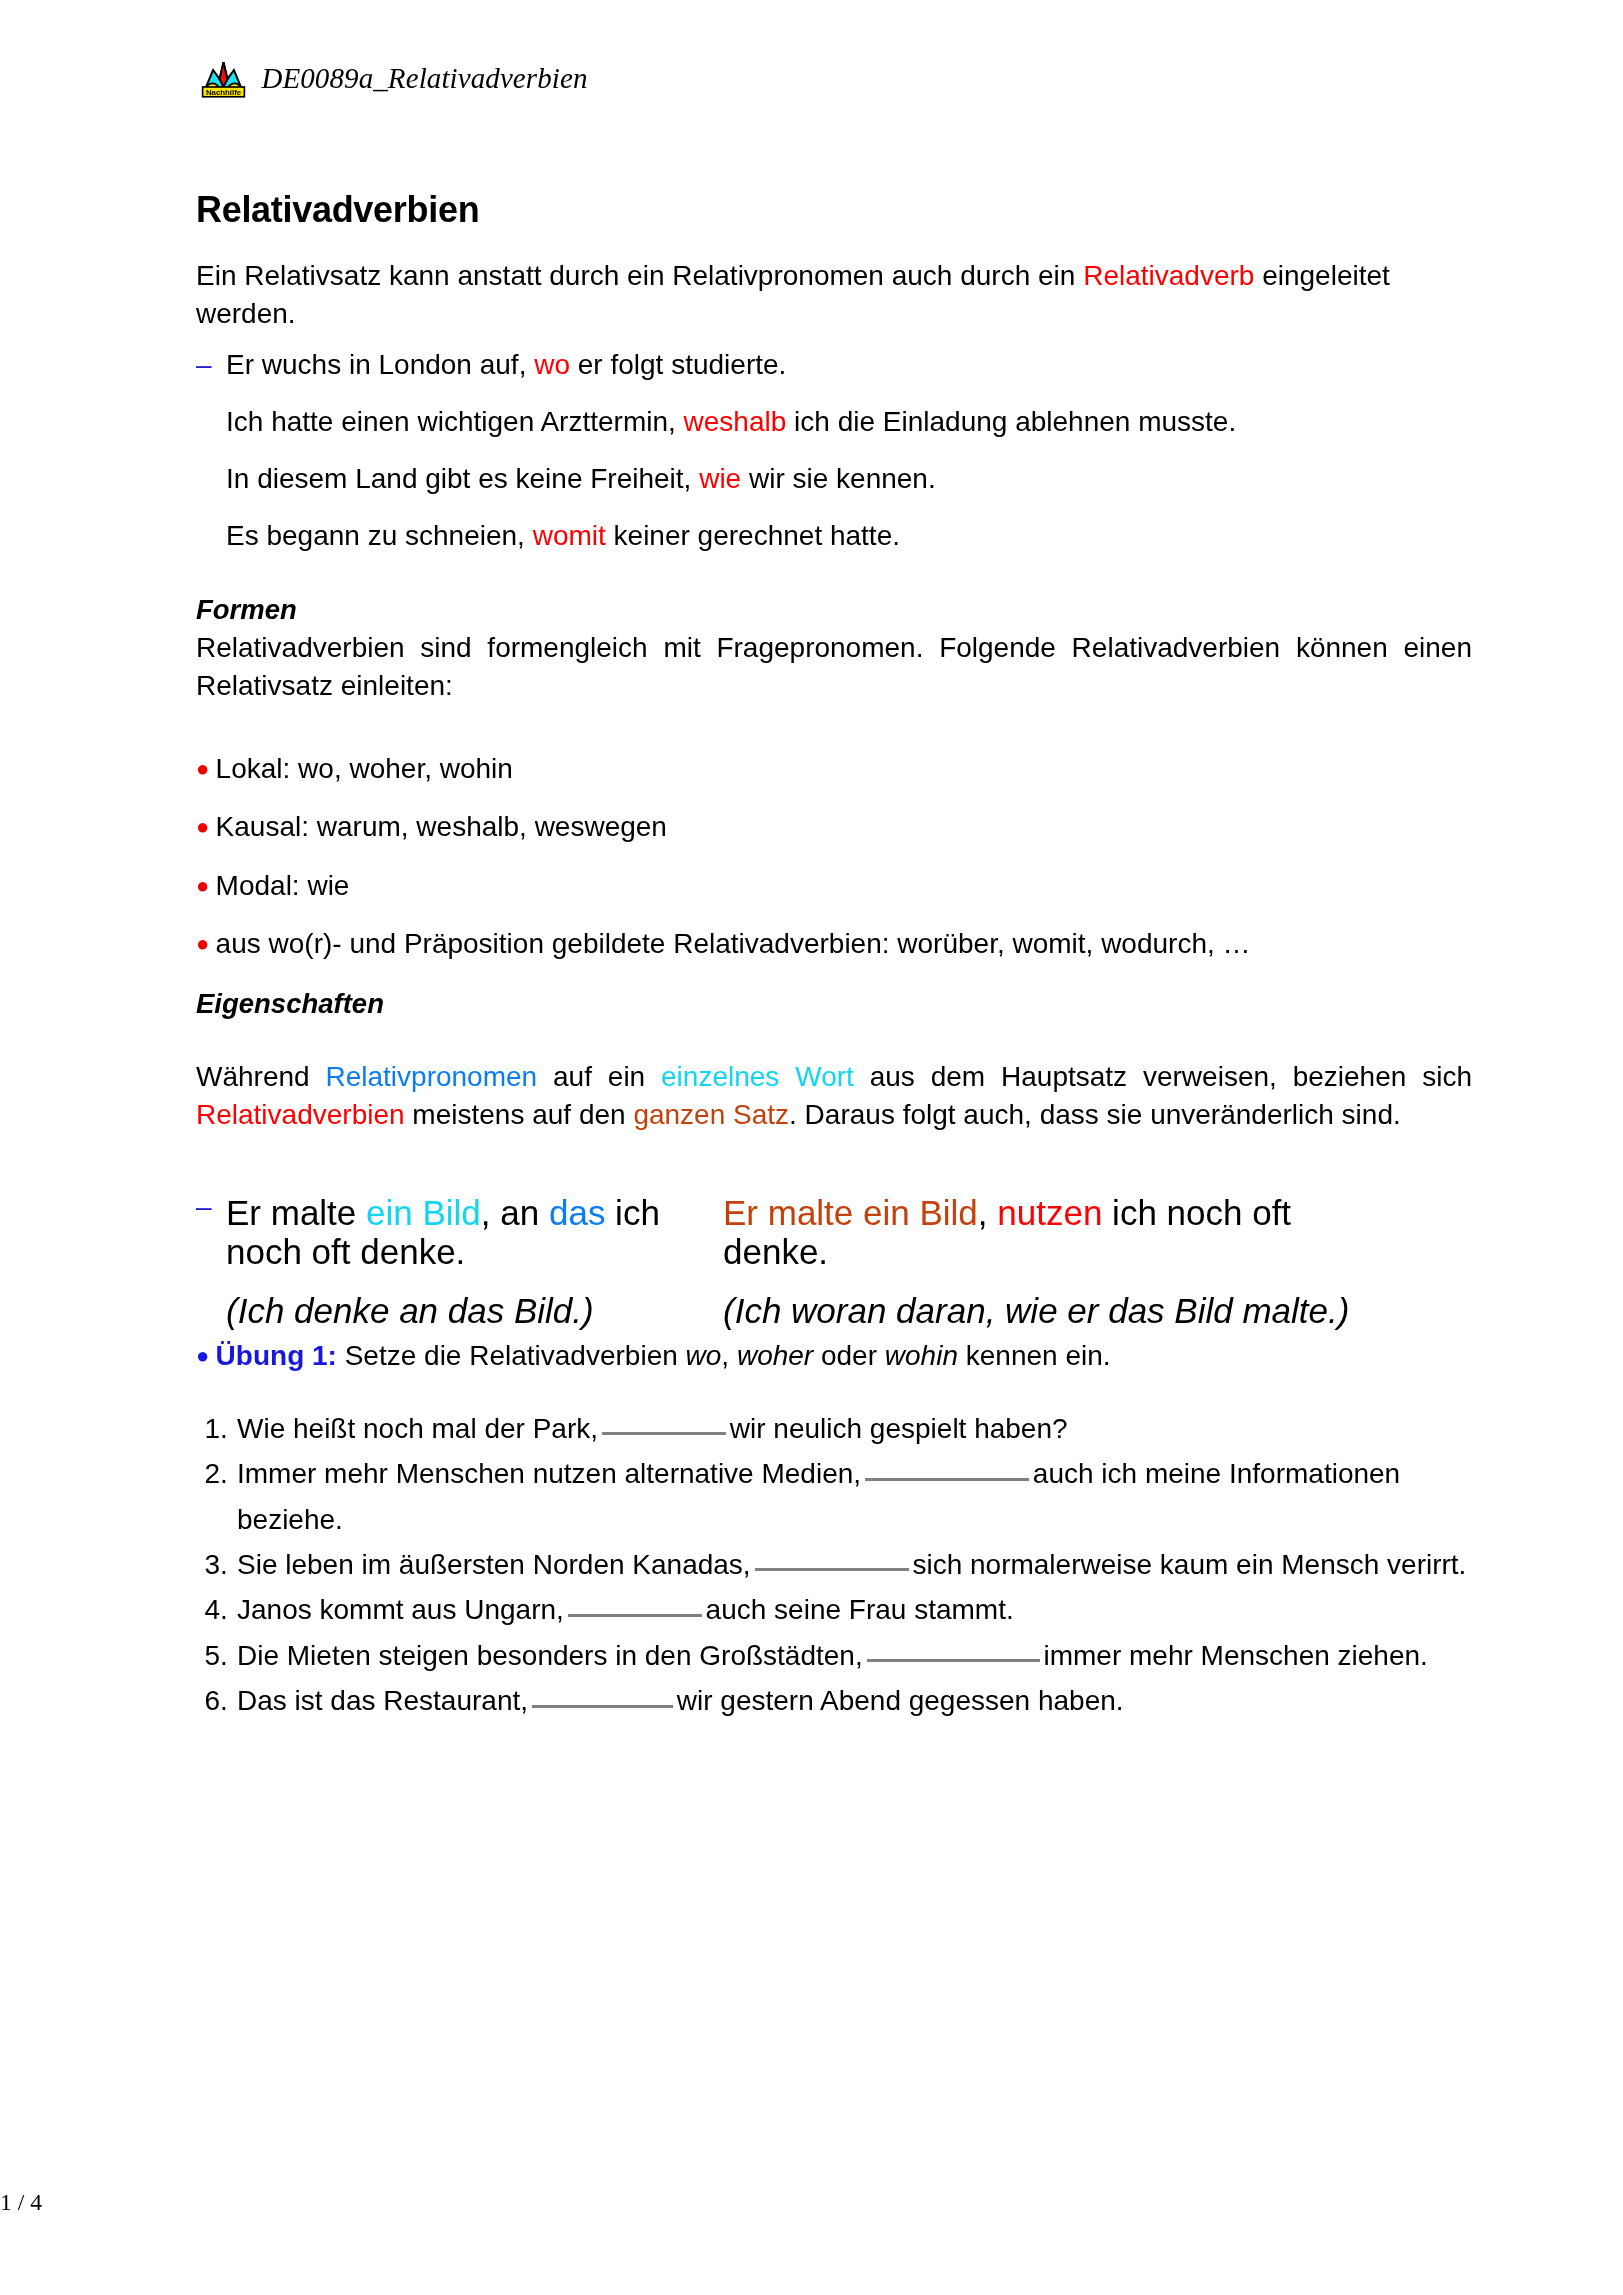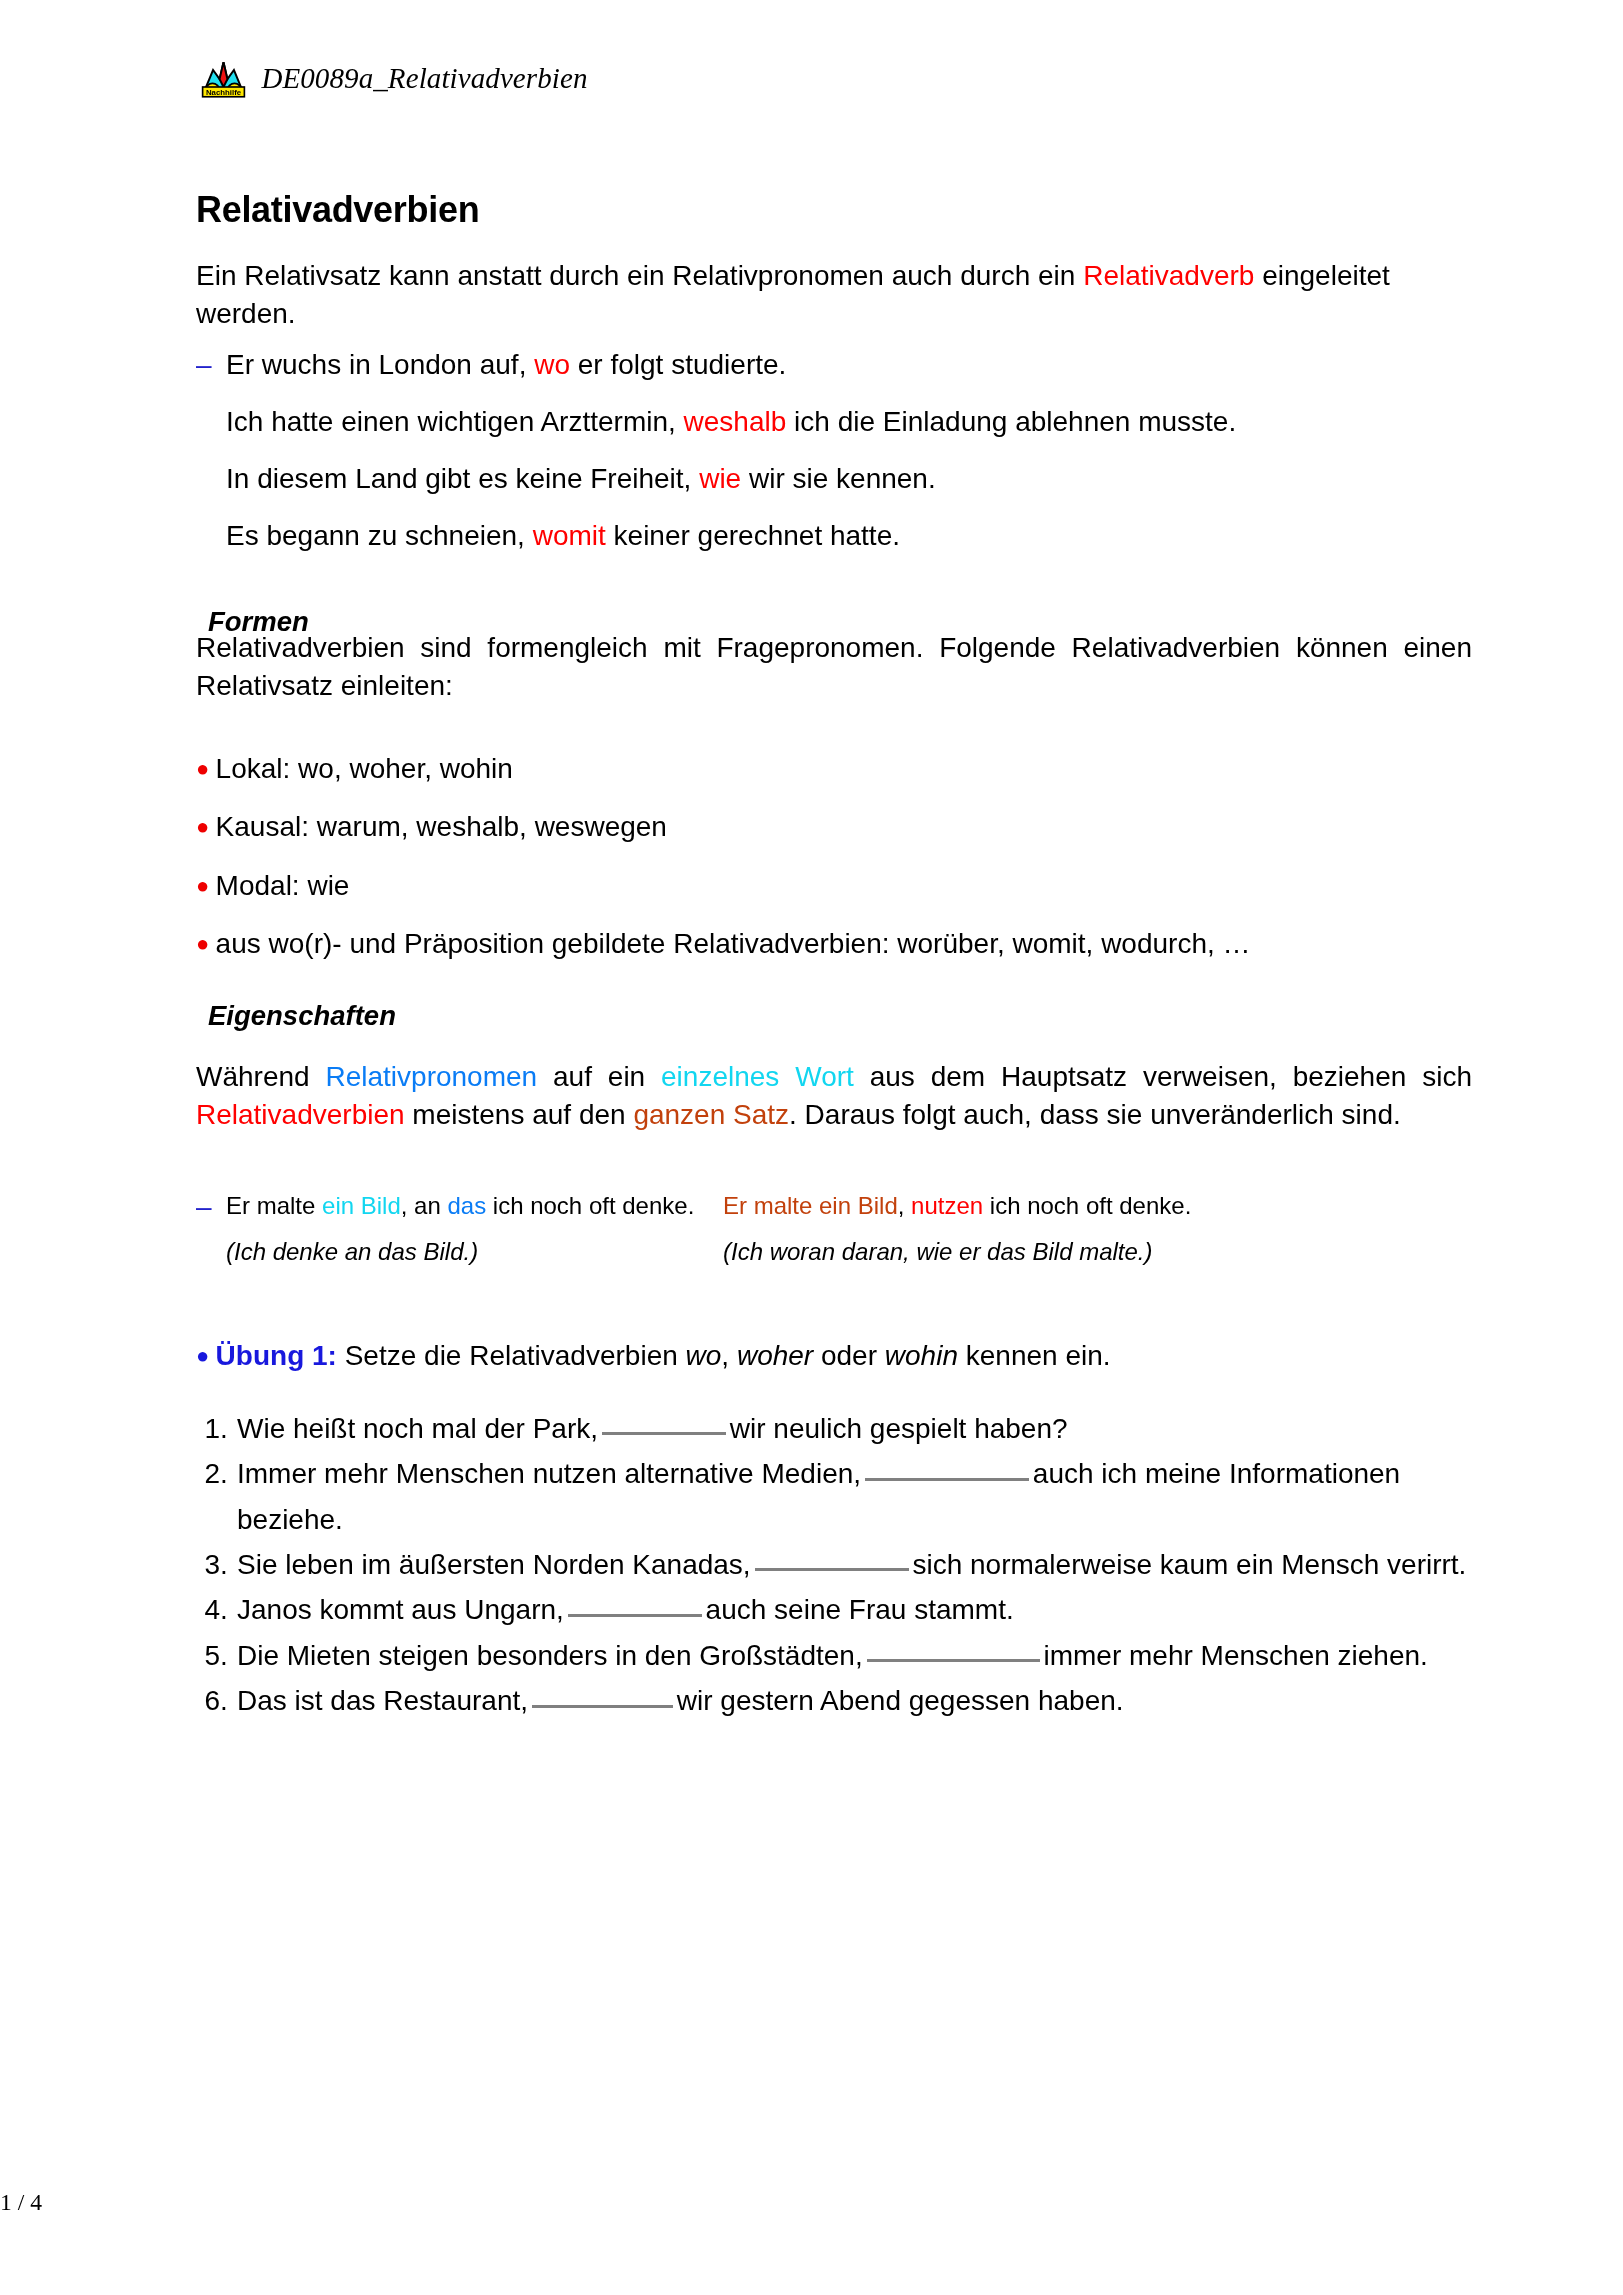--- a/index.html
+++ b/index.html
@@ -57,21 +57,21 @@
     font-size: 36px;
     font-weight: bold;
     letter-spacing: -0.3px;
     margin: 0;
     padding: 0;
   }
   .h2 {
     font-size: 27.5px;
     font-weight: bold;
     font-style: italic;
-    margin: 12px;
+    margin: 0;
   }
 
   .para {
     font-size: 28px;
     line-height: 1.34;
     text-align: justify;
     margin: 0;
   }
   .para.nojust { text-align: left; }
 
@@ -108,21 +108,21 @@
     flex: 0 0 19.6px;
     font-size: 22px;
     line-height: 1;
     transform: translateY(-2px);
   }
   .bbullet .dot { color: #1818dd; }
 
   
   .cmp {
     display: flex;
-    font-size: 24px;
+    font-size: 35px;
     line-height: 1.12;
   }
   .cmp .col {
     flex: 0 0 497px;
   }
   .cmp .col.right { flex: 0 0 auto; width: 655px; }
   .cmp .paren {
     font-style: italic;
   }
 

